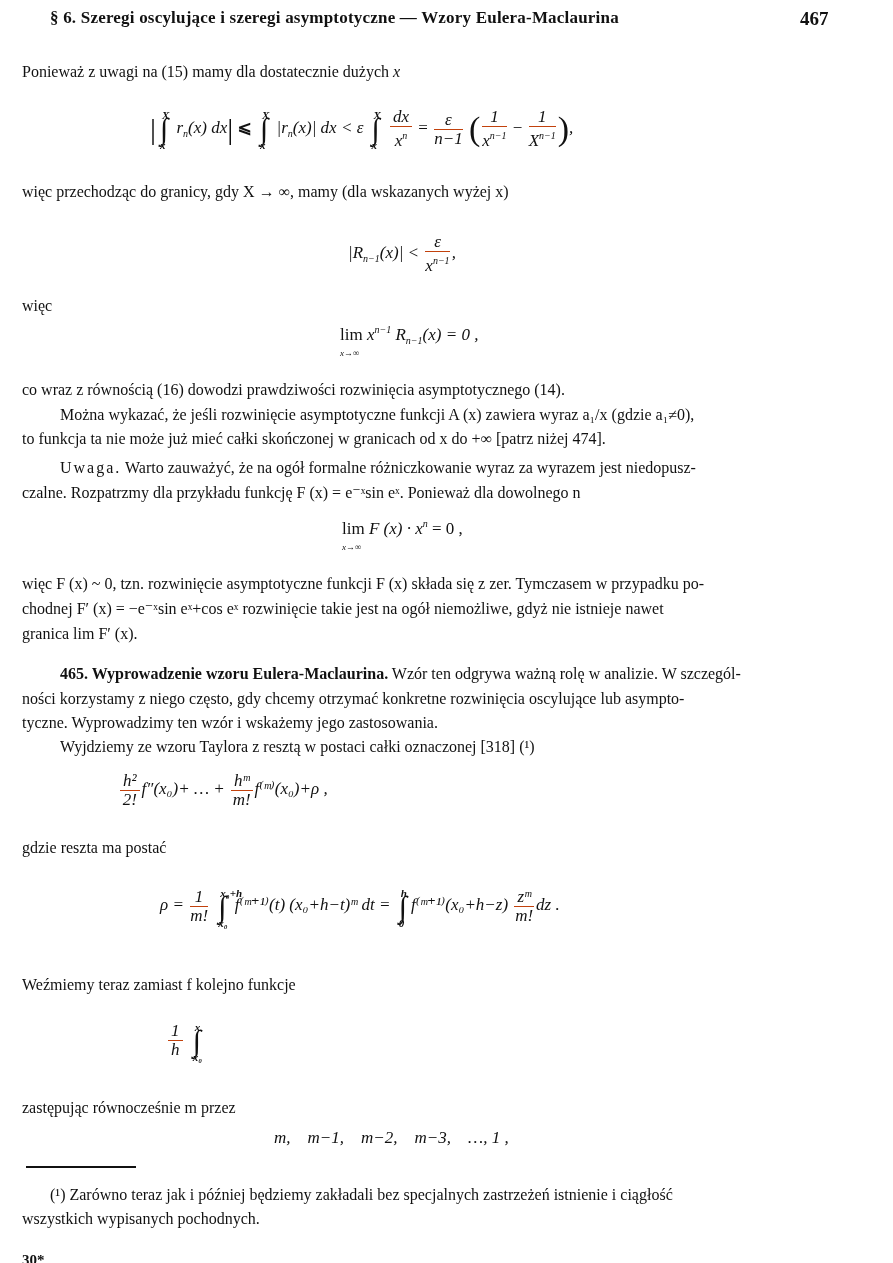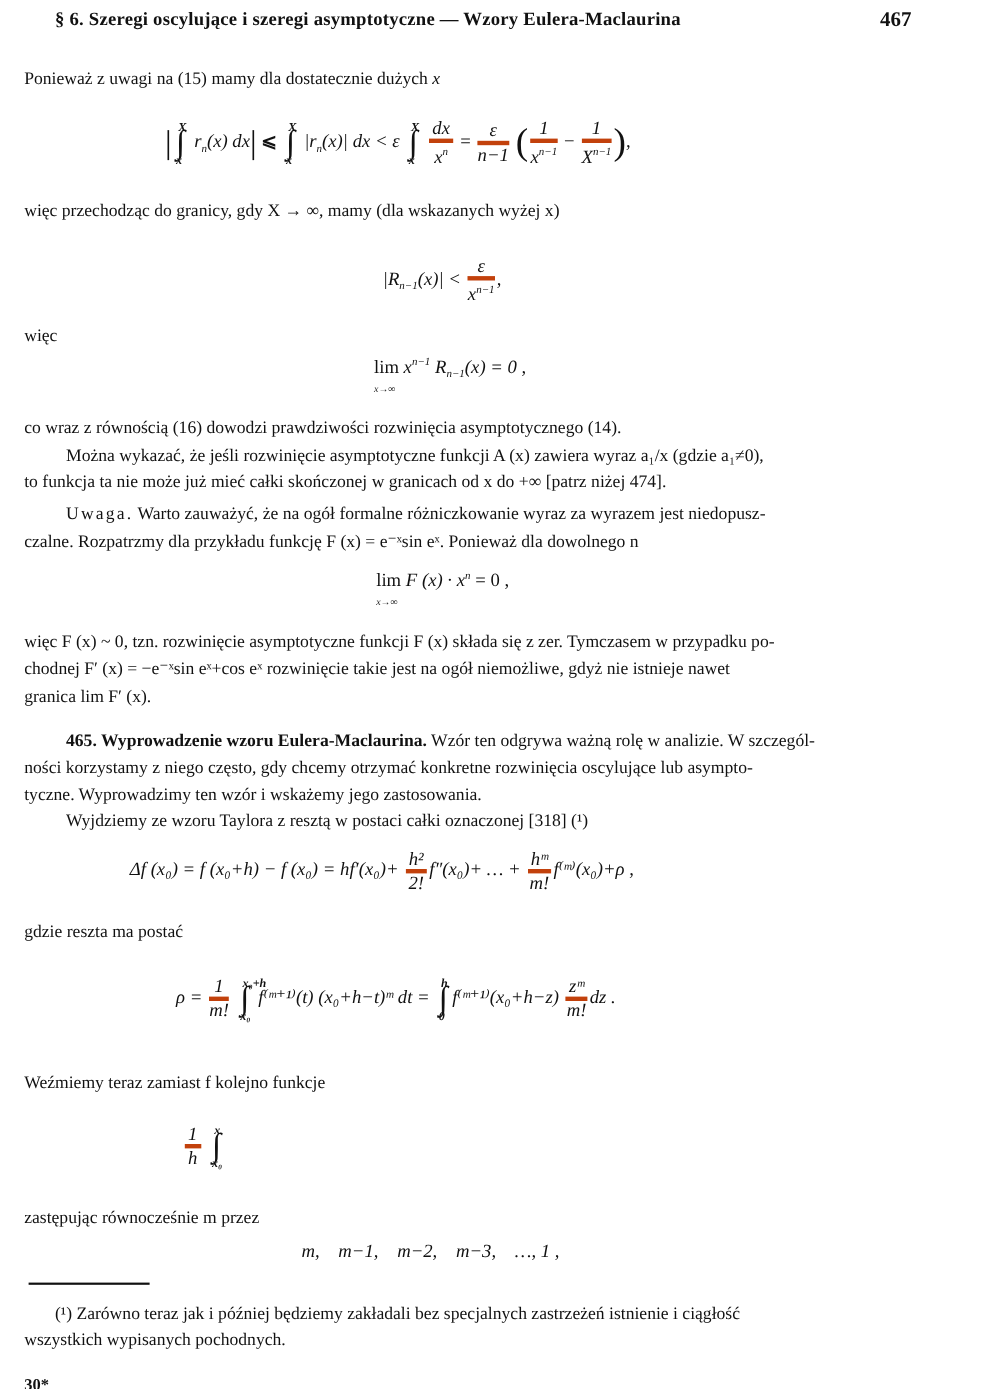--- a/index.html
+++ b/index.html
@@ -14,21 +14,21 @@
   .header .pageno { position: absolute; left: 800px; top: 0; font-size: 19px; }
   .line { position: absolute; left: 22px; width: 818px; white-space: nowrap; font-size: 16px; line-height: 20px; }
   .indent { left: 60px; }
   i, .it { font-style: italic; }
   b { font-weight: bold; }
   .eq { position: absolute; white-space: nowrap; font-style: italic; font-size: 17px; }
   .sup { font-size: 10px; vertical-align: 7px; }
   .sub { font-size: 10px; vertical-align: -4px; }
   .lim-sub { position: absolute; font-size: 9px; font-style: italic; }
   .frac { display: inline-block; vertical-align: middle; text-align: center; margin: 0 2px; }
-  .frac .num { display: block; border-bottom: 4px solid #c2410c; padding: 0 3px; line-height: 18px; }
+  .frac .num { display: block; border-bottom: 1px solid #c2410c; padding: 0 3px; line-height: 18px; }
   .frac .den { display: block; line-height: 18px; }
   .int { display: inline-block; position: relative; font-size: 30px; font-style: normal; vertical-align: middle; margin: 0 4px; line-height: 30px; }
   .int .up { position: absolute; top: -14px; left: 2px; font-size: 11px; font-style: italic; font-weight: bold; }
   .int .lo { position: absolute; bottom: -16px; left: 0; font-size: 11px; font-style: italic; font-weight: bold; }
   .rule { position: absolute; left: 26px; top: 1166px; width: 110px; height: 2px; background: #111; }
   .footer-mark { position: absolute; left: 22px; top: 1252px; font-size: 15px; font-weight: bold; }
   .paren-big { font-size: 34px; font-style: normal; vertical-align: middle; }
 </style>
 </head>
 <body>
@@ -90,21 +90,20 @@
 <div class="line" style="top:624px;">granica lim F′ (x).</div>
 
 <div class="line" style="top:664px; left:60px;">
   <b>465. Wyprowadzenie wzoru Eulera-Maclaurina.</b><span> Wzór ten odgrywa ważną rolę w analizie. W szczegól-</span>
 </div>
 <div class="line" style="top:689px;">ności korzystamy z niego często, gdy chcemy otrzymać konkretne rozwinięcia oscylujące lub asympto-</div>
 <div class="line" style="top:713px;">tyczne. Wyprowadzimy ten wzór i wskażemy jego zastosowania.</div>
 <div class="line" style="top:737px; left:60px;">Wyjdziemy ze wzoru Taylora z resztą w postaci całki oznaczonej [318] (¹)</div>
 
 <div class="eq" style="left:118px; top:772px;">
-  <span>Δf (x₀) = f (x₀+h) − f (x₀) = hf′(x₀)+</span>
   <span class="frac"><span class="num">h²</span><span class="den">2!</span></span><span>f″(x₀)+ … +</span>
   <span class="frac"><span class="num">hᵐ</span><span class="den">m!</span></span><span>f⁽ᵐ⁾(x₀)+ρ ,</span>
 </div>
 
 <div class="line" style="top:838px;">gdzie reszta ma postać</div>
 
 <div class="eq" style="left:160px; top:888px;">
   <span>ρ =</span>
   <span class="frac"><span class="num">1</span><span class="den">m!</span></span>
   <span class="int">∫<span class="up">x₀+h</span><span class="lo">x₀</span></span>

